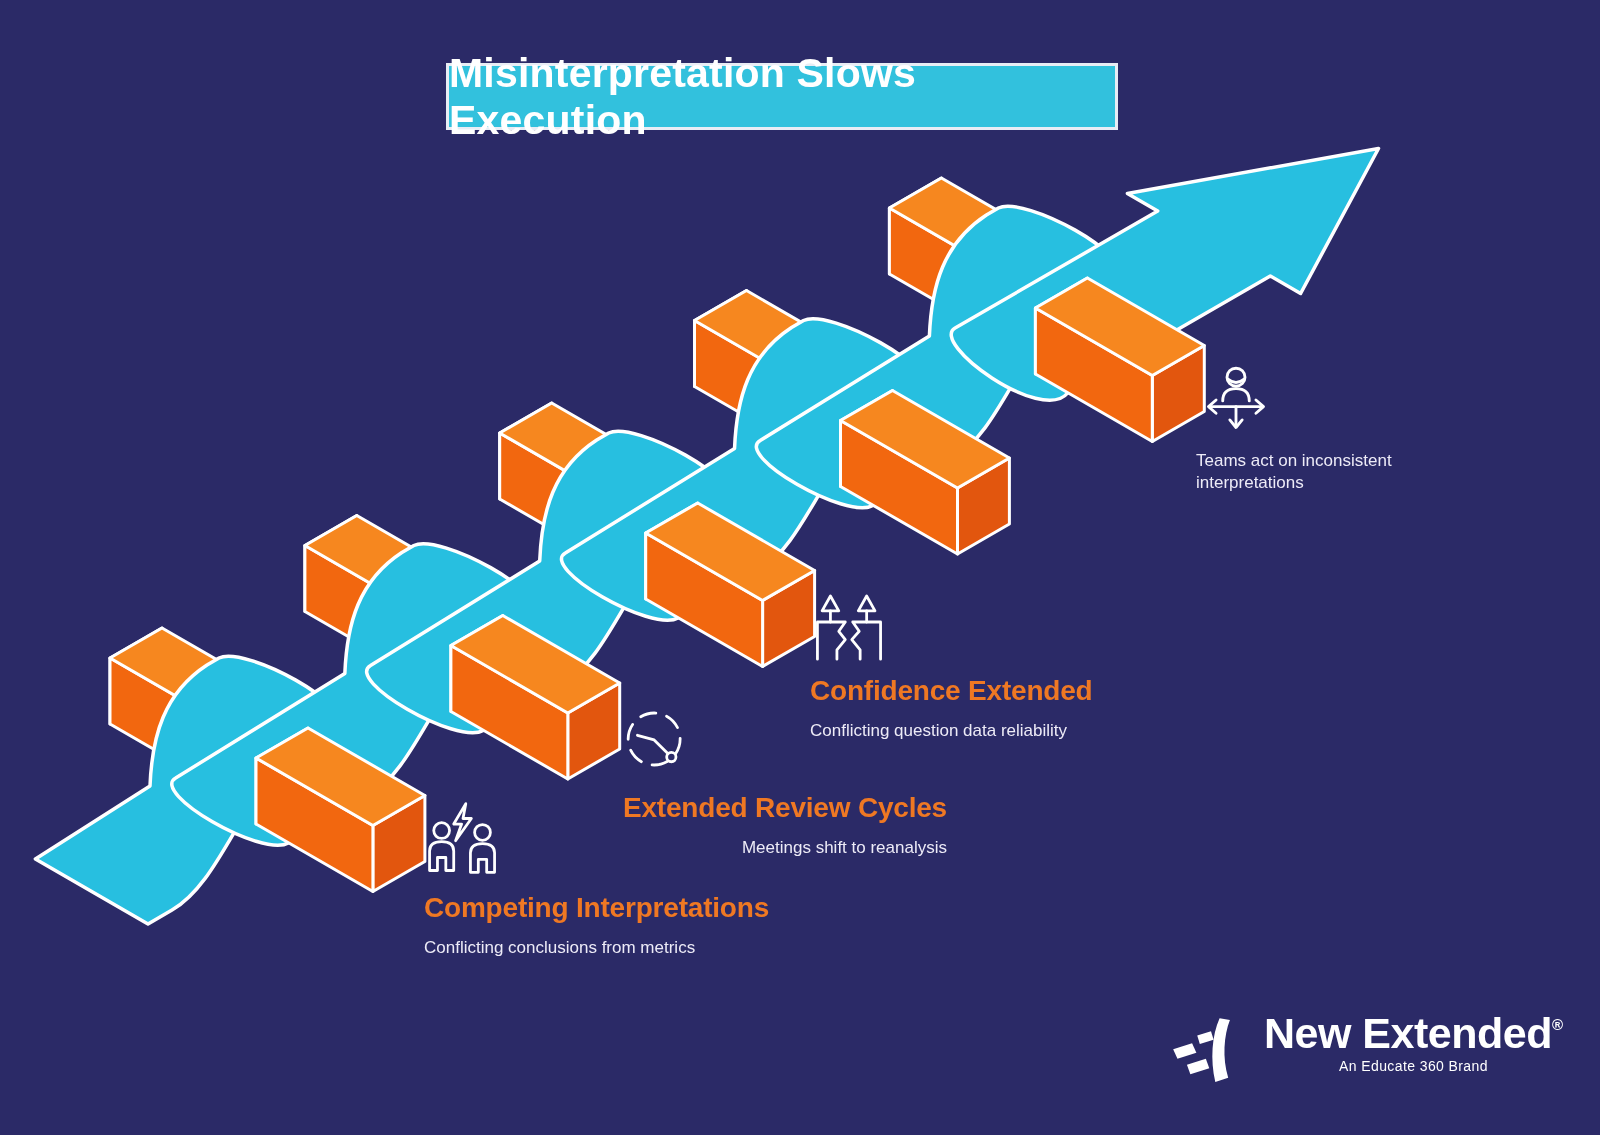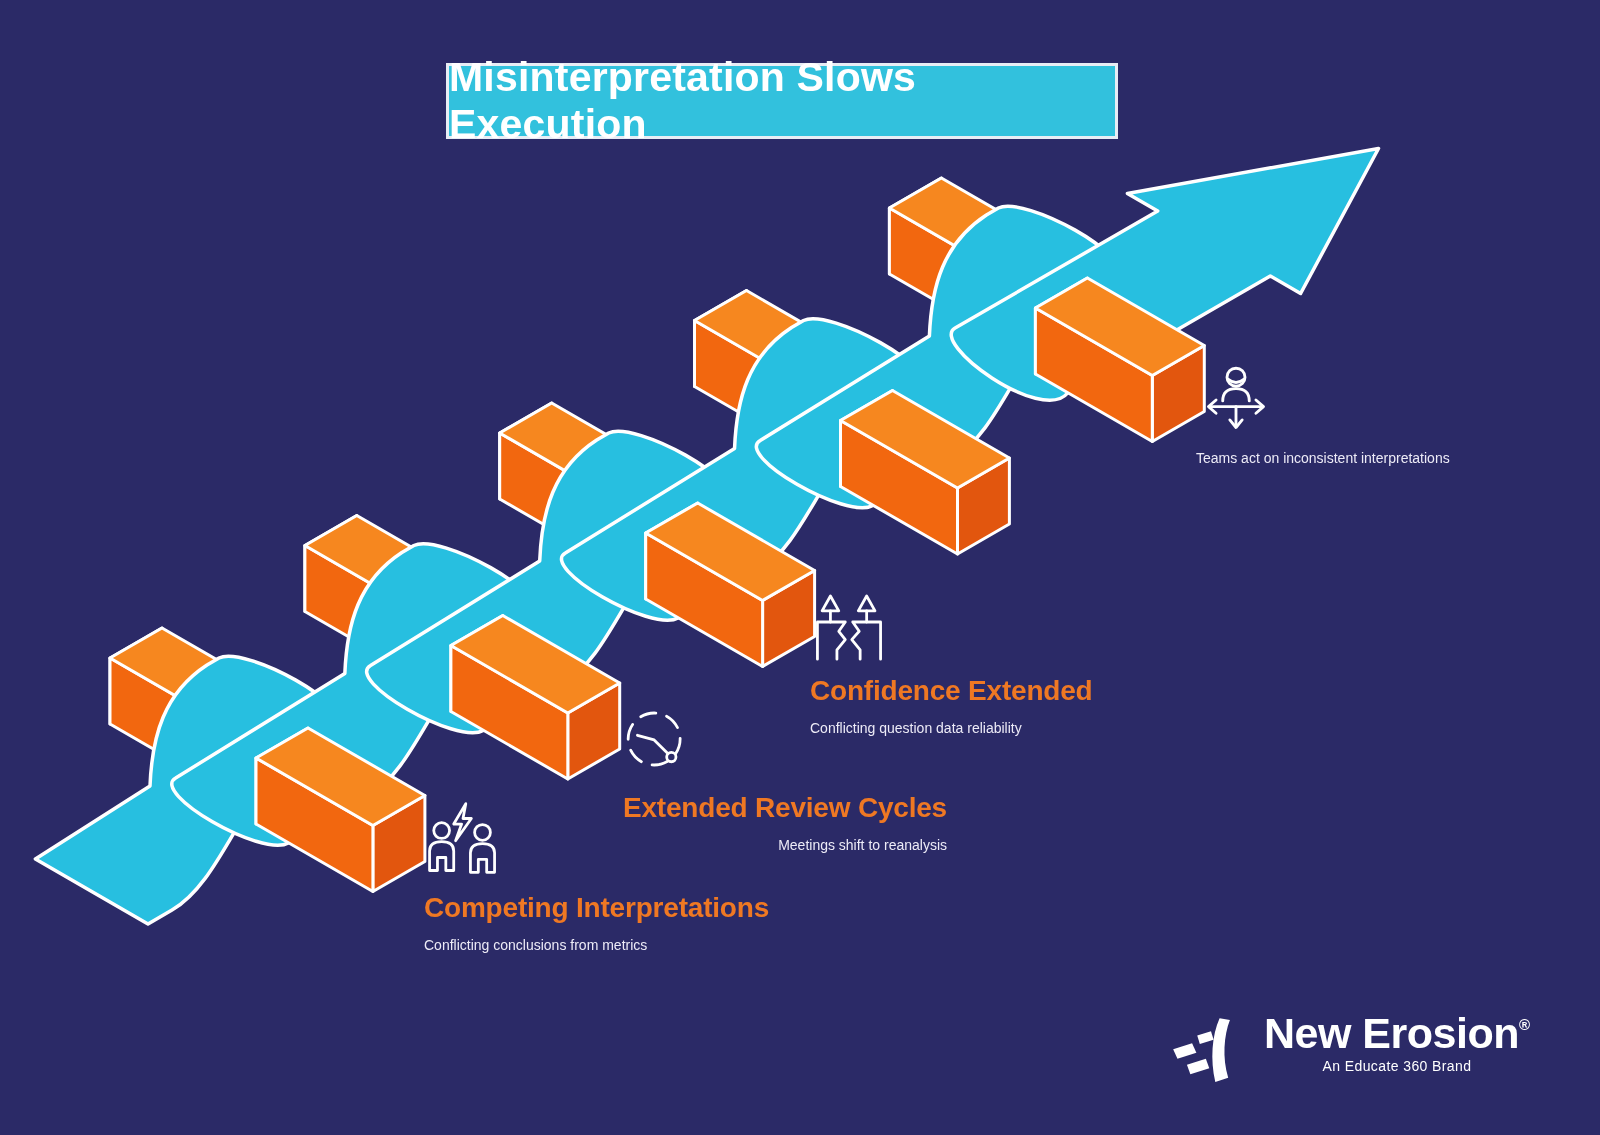--- a/index.html
+++ b/index.html
@@ -3,35 +3,35 @@
 <meta charset="utf-8">
 <style>
   html,body { margin:0; padding:0; background:#2b2a67; }
   .canvas {
     position:relative; width:1600px; height:1135px; overflow:hidden;
     background:#2b2a67;
     font-family:"Liberation Sans", sans-serif;
   }
   #scene { position:absolute; left:0; top:0; }
   .banner {
-    position:absolute; left:446px; top:63px; width:672px; height:76px;
+    position:absolute; left:446px; top:63px; width:672px; height:67px;
     background:#32c1dd; border:3px solid #e8edf5; box-sizing:border-box;
     display:flex; align-items:center; justify-content:center;
   }
   .banner h1 {
     margin:0; font-size:41px; font-weight:bold; color:#ffffff; letter-spacing:0.2px;
   }
   .stage { position:absolute; }
   .stage .icon { display:block; }
   .stage h2 {
     margin:14px 0 0; font-size:28px; font-weight:bold; color:#ef7823;
     white-space:nowrap; letter-spacing:-0.2px;
   }
   .stage p {
-    margin:13px 0 0; font-size:14px; color:#edebf7; line-height:1.28;
+    margin:13px 0 0; font-size:17px; color:#edebf7; line-height:1.28;
   }
   .logo {
     position:absolute; left:1168px; top:1012px; display:flex; align-items:flex-start;
   }
   .logo .flag { display:block; margin-top:6px; }
   .logo-text { margin-left:10px; }
   .logo-name {
     color:#ffffff; font-size:43px; font-weight:bold; letter-spacing:-0.5px; line-height:1;
   }
   .logo-reg { color:#ffffff; font-size:15px; vertical-align:18px; font-weight:bold; }
@@ -167,19 +167,19 @@
     <svg class="flag" width="86" height="66" viewBox="0 0 100 76">
       <g fill="#ffffff" stroke="none">
         <path d="M 60 0 C 51 20 49 48 55 74 L 70 69 C 63 46 65 20 72 2 Z"></path>
         <path d="M 6 36 L 28 29 L 33 40 L 11 47 Z"></path>
         <path d="M 22 54 L 44 47 L 48 58 L 26 65 Z"></path>
         <path d="M 34 20 L 50 15 L 53 25 L 37 30 Z"></path>
       </g>
     </svg>
     <div class="logo-text">
       <div>
-        <span class="logo-name">New Erosion</span><span class="logo-reg">®</span>
+        <span class="logo-name">New Extended</span><span class="logo-reg">®</span>
       </div>
       <div class="logo-tagline">An Educate 360 Brand</div>
     </div>
   </div>
 
 </div>
 
 </body></html>

